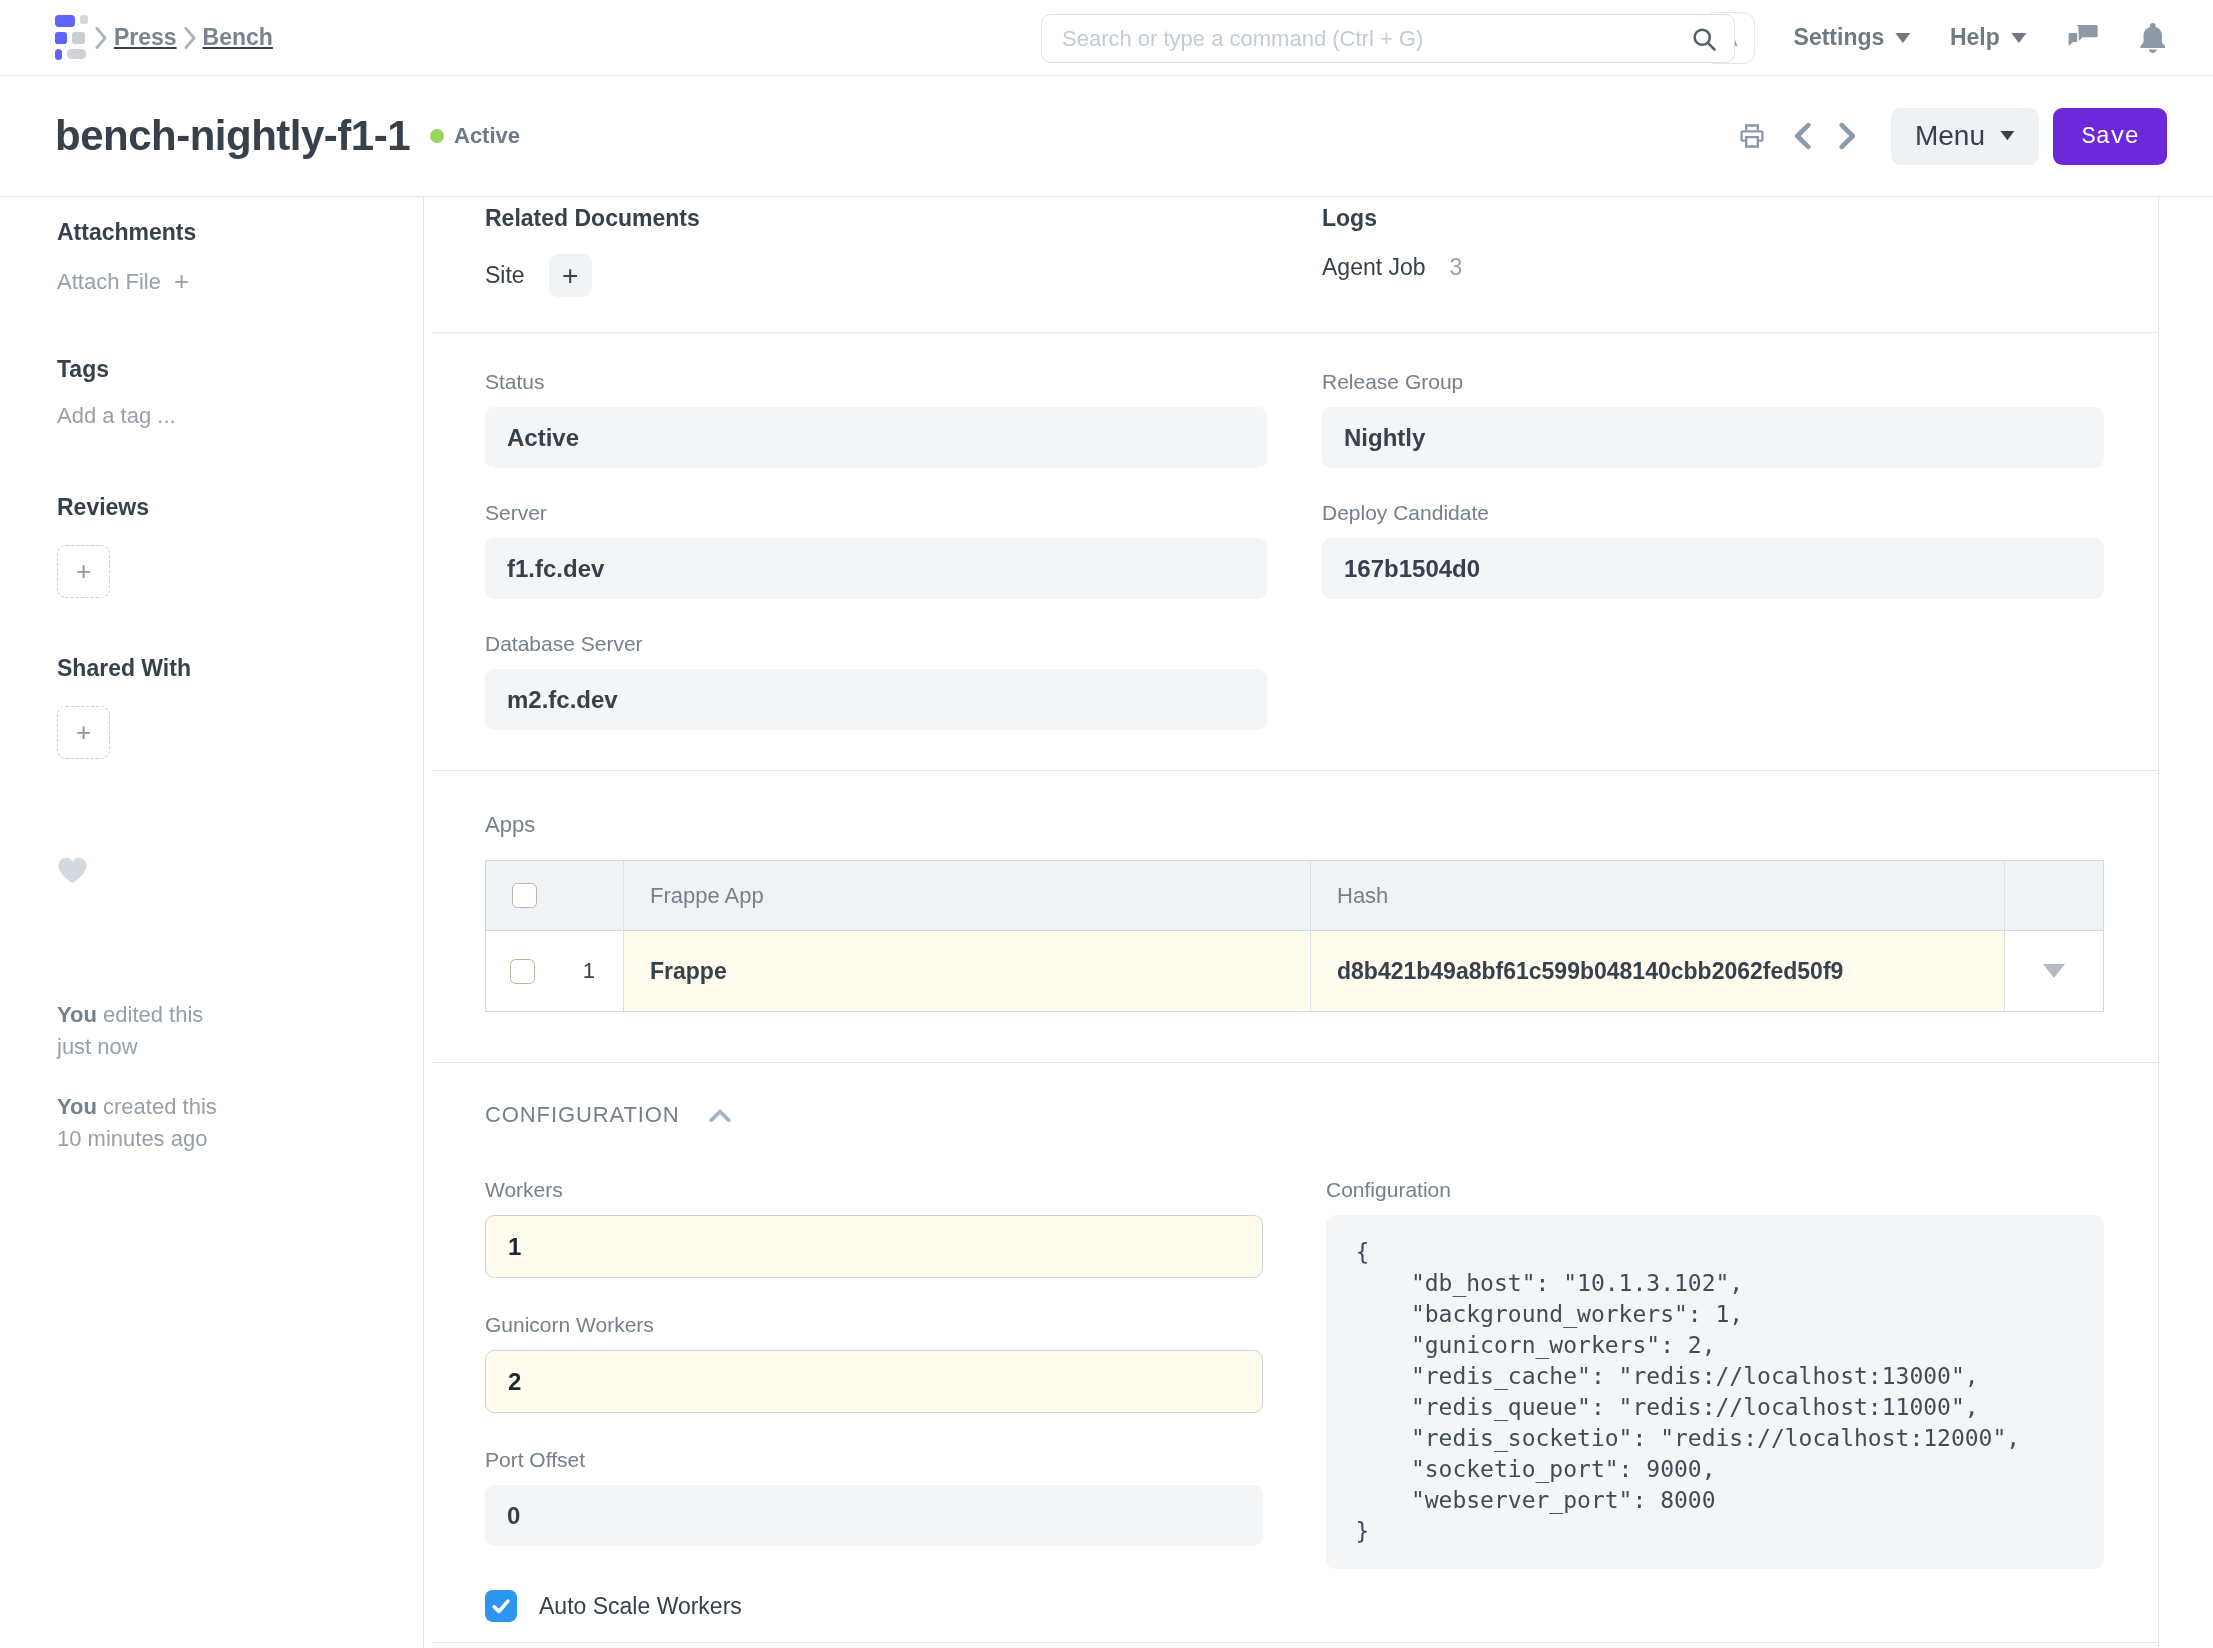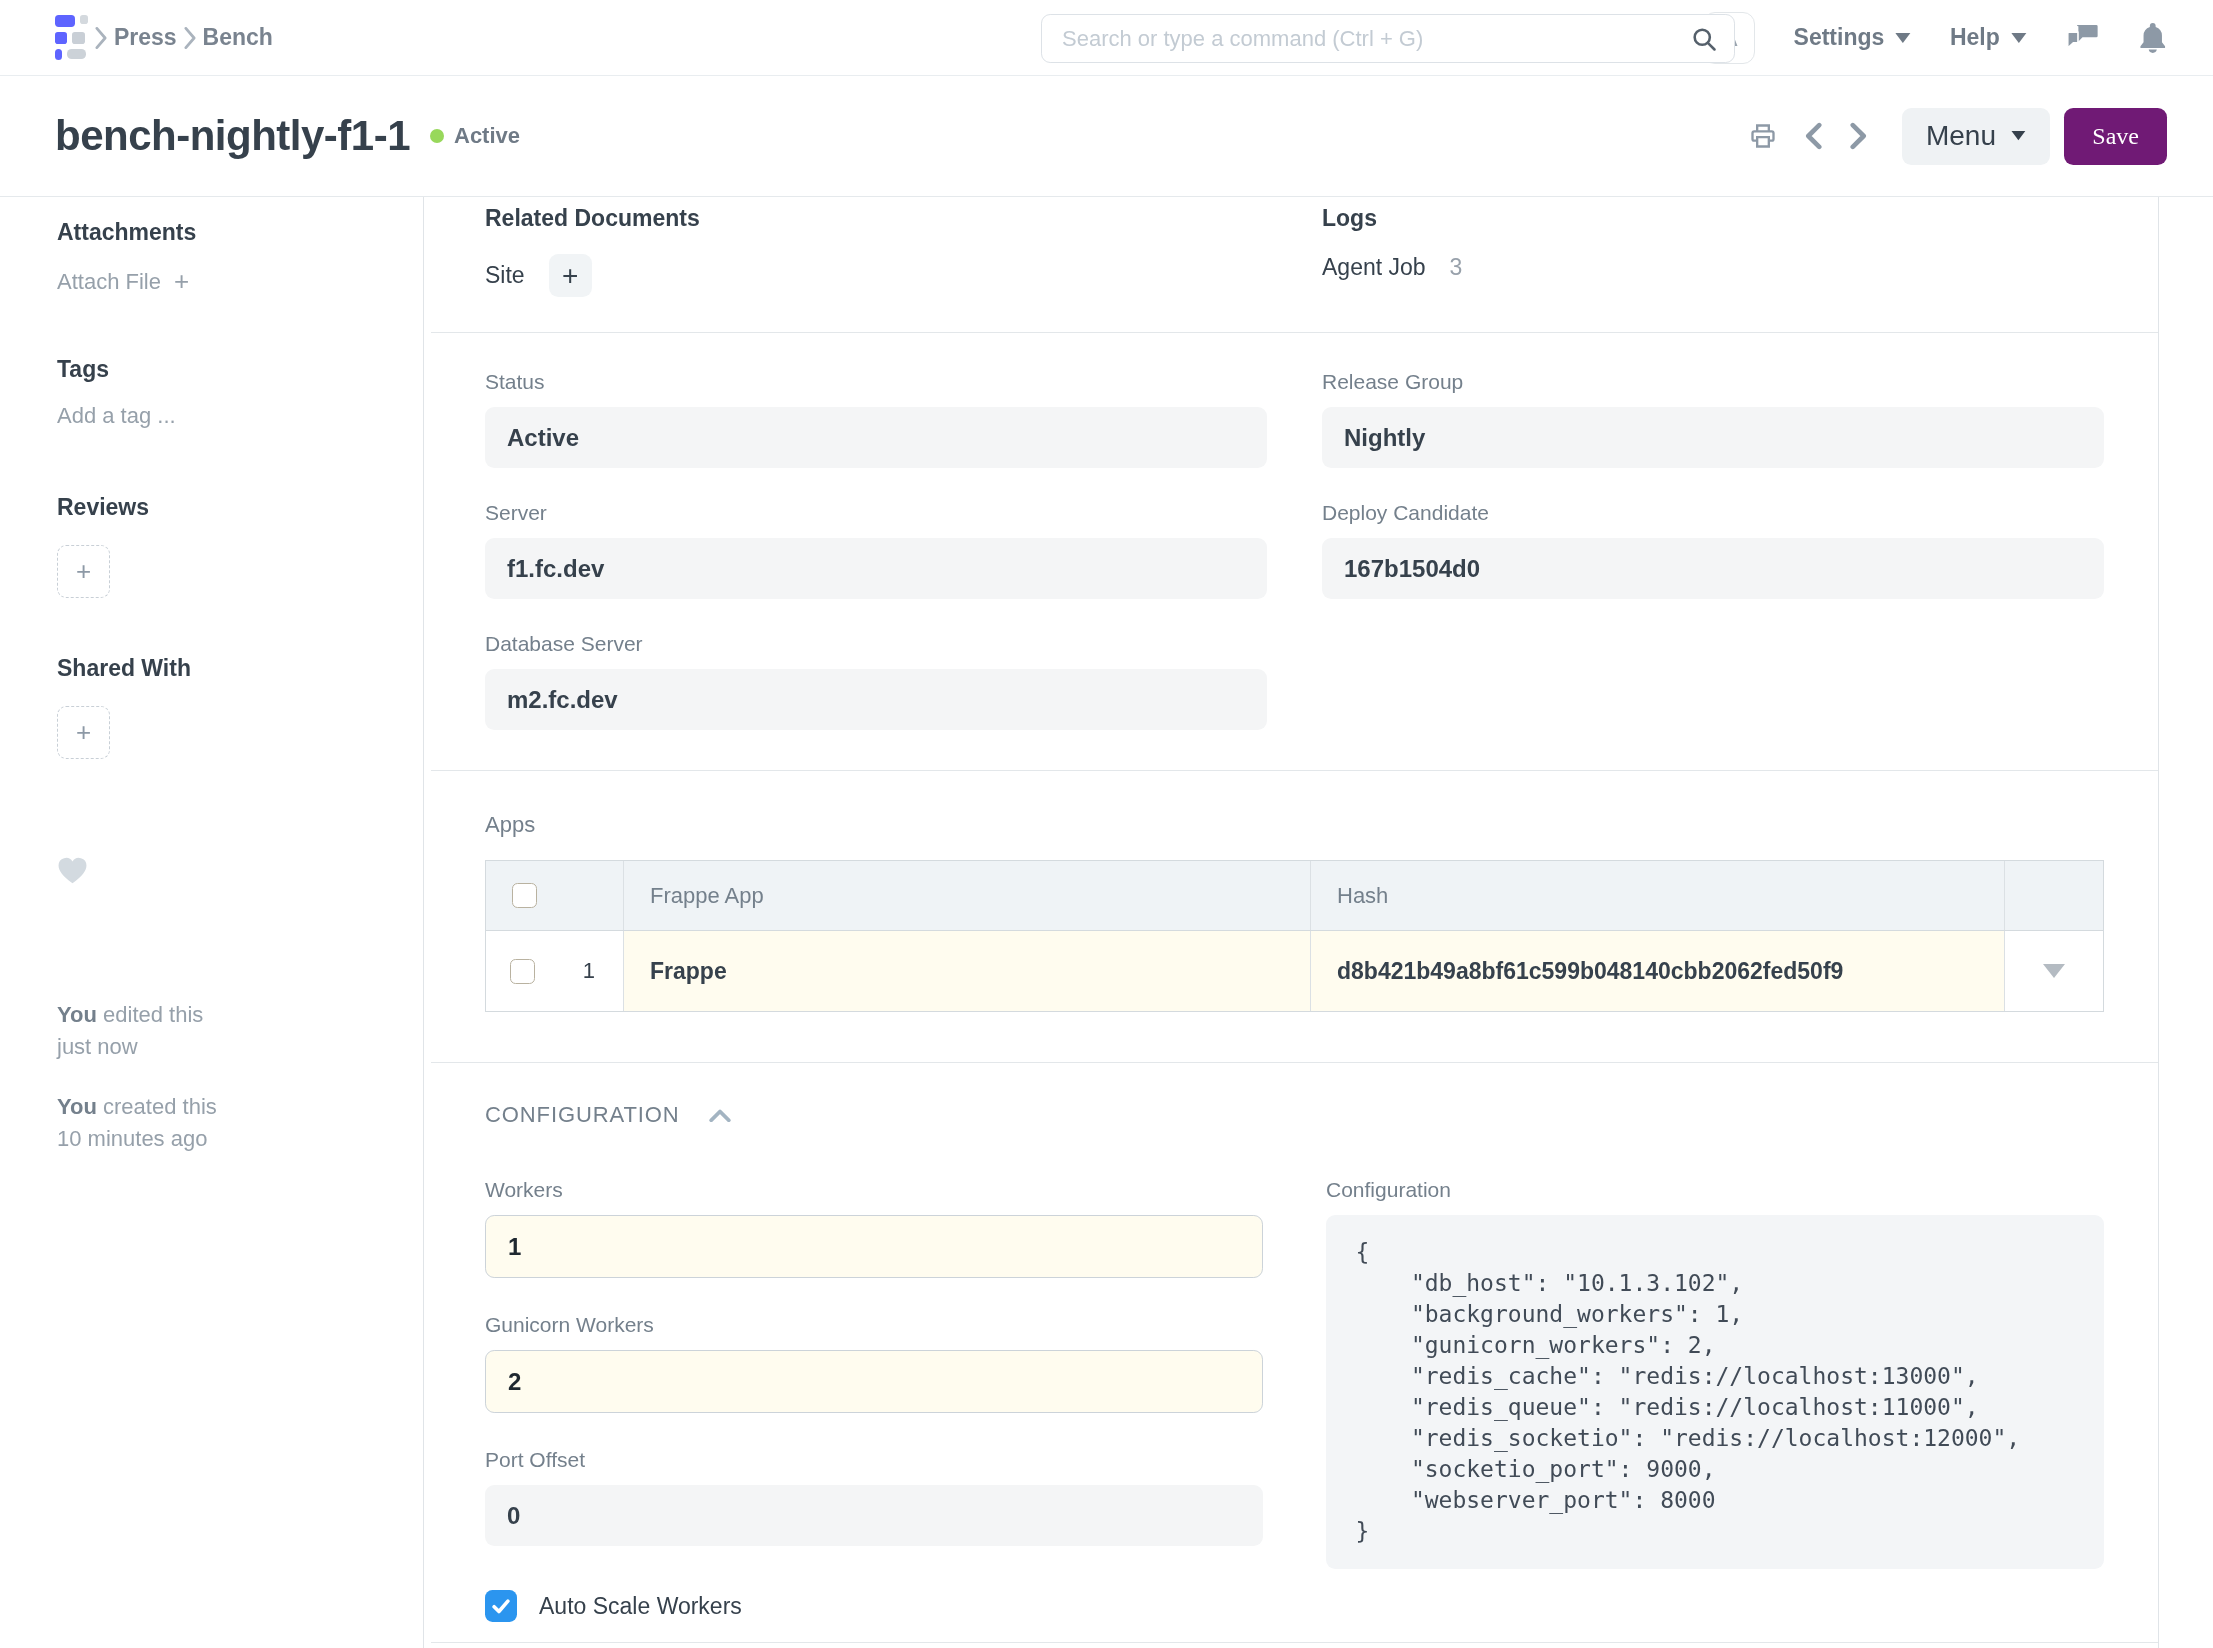--- a/index.html
+++ b/index.html
@@ -7,21 +7,21 @@
   body {
     width:2213px; height:1648px; overflow:hidden;
     background:#fff; color:#36414c;
     font-family:"Liberation Sans", sans-serif;
   }
   svg { display:block; }
 
   
   .navbar{ height:76px; display:flex; align-items:center;
     padding:0 46px 0 55px; border-bottom:0.9px solid #e9edf0; position:relative; }
-  .nav-left{ display:flex; align-items:center; gap:6px; }
+  .nav-left{ display:flex; align-items:center; gap:6px;text-decoration:underline; }
   .logo{ display:flex; flex-direction:column; gap:4.6px; cursor:pointer; }
   .lrow{ display:flex; gap:4.6px; align-items:center; }
   .blk{ border-radius:3.7px; }
   .b1{ width:20px;height:12px;background:#5e64ff; }
   .b2{ width:8.3px;height:8.3px;background:#d4d9de;border-radius:2.8px; align-self:flex-start;}
   .b3{ width:12px;height:12px;background:#5e64ff;border-radius:2.8px;}
   .b4{ width:13px;height:12px;background:#c9cfd6;border-radius:2.8px;}
   .b5{ width:7.4px;height:11px;background:#5e64ff;border-radius:4.6px;}
   .b6{ width:19.4px;height:10px;background:#ccd2d8;border-radius:4.6px;}
   .crumb{ font-size:23px; font-weight:bold; color:#79838f; cursor:pointer; }
@@ -44,23 +44,23 @@
   .title-wrap{ display:flex; align-items:center; gap:20px;text-align:right; }
   h1{ margin:0; font-size:42px; font-weight:bold; color:#36414c; letter-spacing:-0.5px; }
   .indicator{ display:flex; align-items:center; gap:10px; font-size:22px;
     font-weight:bold; color:#6f7a86; }
   .dot{ width:14px; height:14px; border-radius:50%; background:#98d85b; }
   .head-actions{ margin-left:auto; display:flex; align-items:center; gap:14.8px; }
   .icon-btn{ background:none; border:none; padding:5.5px; cursor:pointer; display:flex; }
   .menu-btn{ height:57px; padding:0 24px; background:#eff2f4; border:none; border-radius:9.2px;
     font-size:28px; color:#36414c; display:flex; align-items:center; gap:14.8px;
     font-family:"Liberation Sans", sans-serif; cursor:pointer; margin-left:13px; }
-  .save-btn{ height:57px; padding:12px 28px; background:#701a75; border:none; border-radius:9.2px;
+  .save-btn{ height:57px; padding:12px 28px; background:#6d28d9; border:none; border-radius:9.2px;
     font-size:24px; color:#fff; display:flex; align-items:center;
-    font-family:Liberation Serif, serif; cursor:pointer; }
+    font-family:Liberation Mono, monospace; cursor:pointer; }
 
   
   .layout{ display:flex; height:1452px; }
   .form-sidebar{ width:423px; flex-shrink:0; padding:22px 37px 0 57px; }
   .sb-head{ font-size:23px; font-weight:bold; color:#36414c; }
   .sb-muted{ font-size:22px; color:#96a0aa; }
   .attach-row{ margin-top:20px; display:flex; align-items:center; gap:13px; cursor:pointer; }
   .tags-head{ margin-top:59px; }
   .add-tag{ margin-top:20px; cursor:text; }
   .reviews-head{ margin-top:65px; }

